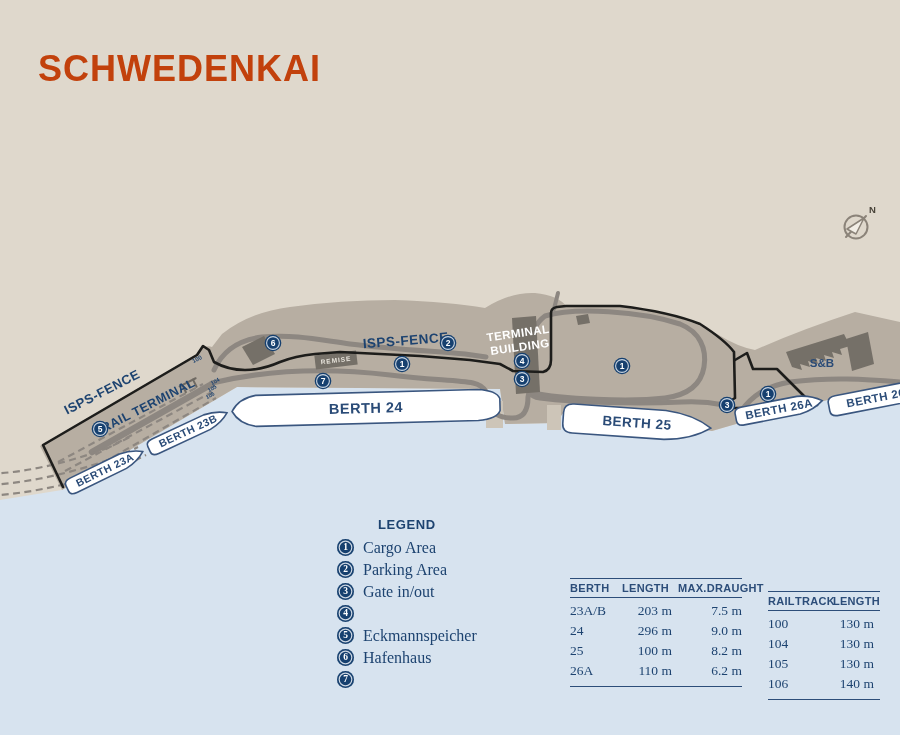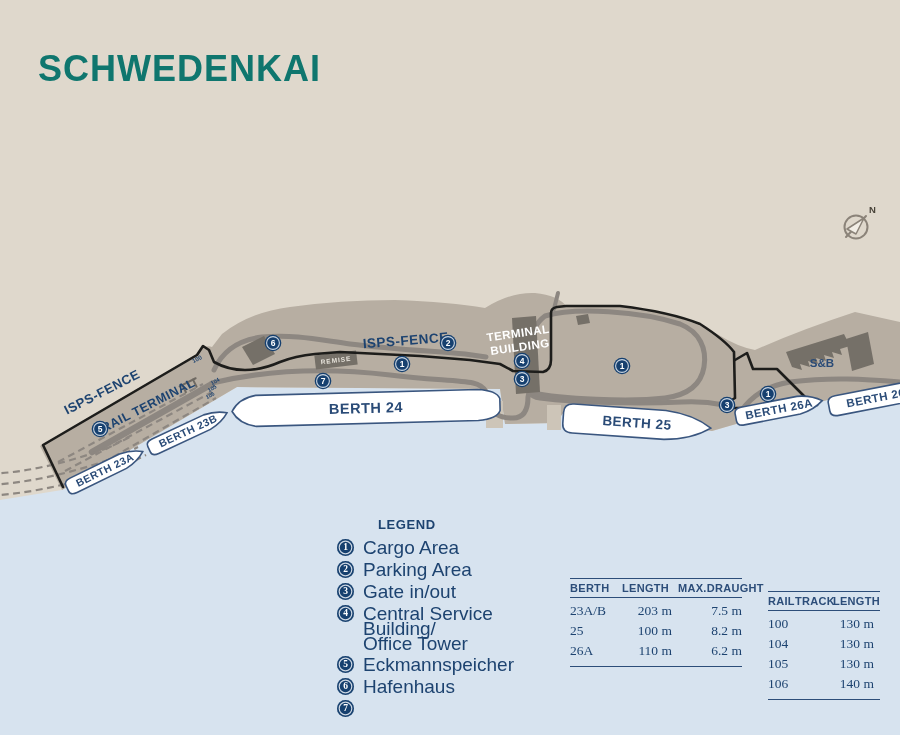--- a/index.html
+++ b/index.html
@@ -2,31 +2,31 @@
 <html><head>
 <meta charset="utf-8">
 <style>
   html,body{margin:0;padding:0;background:#ffffff;}
   .stage{position:relative;width:900px;height:735px;overflow:hidden;background:#dfd8cc;
          font-family:"Liberation Sans",sans-serif;}
   .stage svg{position:absolute;left:0;top:0;}
 
   
   .title{position:absolute;left:38px;top:48px;font-size:36px;font-weight:700;
-         letter-spacing:1px;color:#0f766e;}
+         letter-spacing:1px;color:#c2410c;}
 
   
   .legend{position:absolute;left:337px;top:517px;width:230px;color:#1d4370;}
   .legend-heading{font-size:13px;font-weight:700;letter-spacing:.6px;margin-bottom:7px;margin-left:41px;}
   .legend-item{display:flex;align-items:flex-start;margin-bottom:5px;line-height:15px;}
   .legend-badge{flex:0 0 17px;width:17px;height:17px;border-radius:50%;background:#16406f;
     box-shadow:inset 0 0 0 1.6px #16406f, inset 0 0 0 2.8px rgba(235,240,246,.85);
     color:#fff;font-size:9.5px;font-weight:700;display:flex;align-items:center;justify-content:center;
     margin-right:9px;margin-top:0px;font-family:"Liberation Serif",serif;}
-  .legend-text{font-family:Liberation Sans, sans-serif;font-size:19px;padding-top:1px;}
+  .legend-text{font-family:Liberation Serif, serif;font-size:16px;padding-top:1px;}
   .legend-line2{display:block;}
   .legend-line2:empty{display:none;}
 
   
   .tbl{position:absolute;color:#1d4370;}
   .btable{left:570px;top:578px;width:172px;}
   .rtable{left:768px;top:591px;width:112px;}
   .rule{border-top:1.6px solid #2c4d79;height:0;}
   .thead{display:grid;align-items:end;font-size:11px;font-weight:700;color:#2c4d79;
          letter-spacing:.3px;padding:3px 0 3px 0;}
@@ -234,21 +234,20 @@
     <div class="legend-item">
       <span class="legend-badge">2</span>
       <span class="legend-text"><span>Parking Area</span></span>
     </div>
     <div class="legend-item">
       <span class="legend-badge">3</span>
       <span class="legend-text"><span>Gate in/out</span></span>
     </div>
     <div class="legend-item">
       <span class="legend-badge">4</span>
-      <span class="legend-text"><span>Central Service Building/</span><span class="legend-line2">Office Tower</span></span>
     </div>
     <div class="legend-item">
       <span class="legend-badge">5</span>
       <span class="legend-text"><span>Eckmannspeicher</span></span>
     </div>
     <div class="legend-item">
       <span class="legend-badge">6</span>
       <span class="legend-text"><span>Hafenhaus</span></span>
     </div>
     <div class="legend-item">
@@ -267,20 +266,25 @@
       </div>
     </div>
     <div class="rule"></div>
     <div class="rows">
       <div class="trow">
         <div>23A/B</div>
         <div class="c-length">203 m</div>
         <div class="c-draught">7.5 m</div>
       </div>
       <div class="trow">
+        <div>24</div>
+        <div class="c-length">296 m</div>
+        <div class="c-draught">9.0 m</div>
+      </div>
+      <div class="trow">
         <div>25</div>
         <div class="c-length">100 m</div>
         <div class="c-draught">8.2 m</div>
       </div>
       <div class="trow">
         <div>26A</div>
         <div class="c-length">110 m</div>
         <div class="c-draught">6.2 m</div>
       </div>
     </div>

